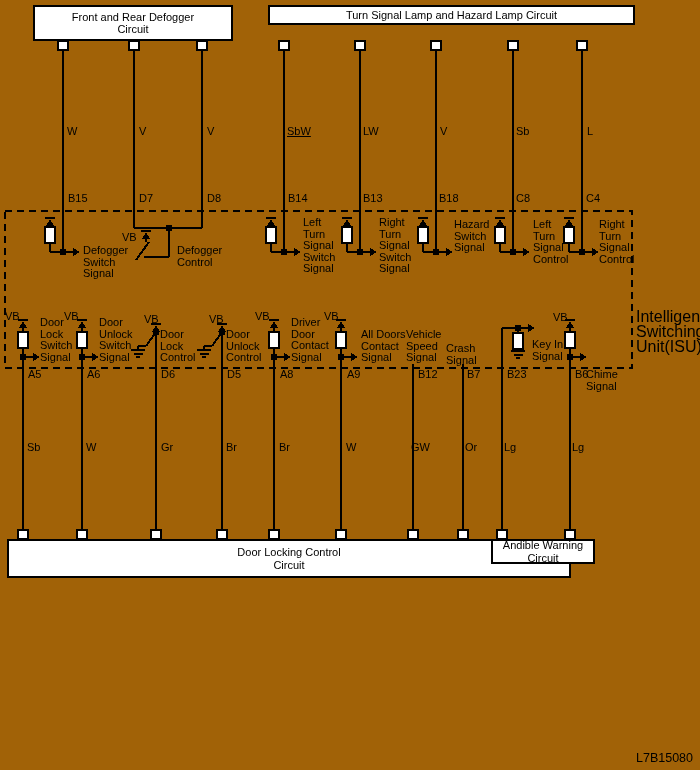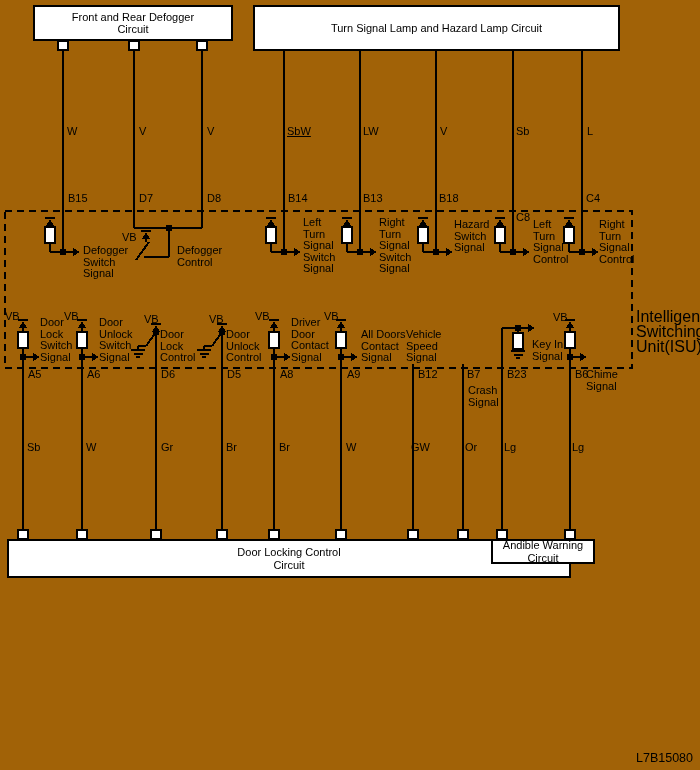--- a/index.html
+++ b/index.html
@@ -184,21 +184,21 @@
       <line x1="511" y1="351" x2="525" y2="351" stroke="#000" stroke-width="2"></line>
       <line x1="513.5" y1="354.5" x2="522.5" y2="354.5" stroke="#000" stroke-width="2"></line>
       <line x1="516" y1="358" x2="520" y2="358" stroke="#000" stroke-width="2"></line>
     </svg>
 
   <div class="cbox" style="left:33px;top:5px;width:200px;height:36px">
     <span class="boxtxt">Front and Rear Defogger
 Circuit</span>
   </div>
 
-  <div class="cbox" style="left:253px;top:5px;width:367px;height:46px">
+  <div class="cbox" style="left:268px;top:5px;width:367px;height:20px">
     <span class="boxtxt">Turn Signal Lamp and Hazard Lamp Circuit</span>
   </div>
 
   <div class="cbox" style="left:7px;top:539px;width:564px;height:39px">
     <span class="boxtxt">Door Locking Control
 Circuit</span>
   </div>
 
   <div class="cbox" style="left:491px;top:539px;width:104px;height:25px">
     <span class="boxtxt">Andible Warning
@@ -213,21 +213,21 @@
       <div class="lbl" style="left: 363px; top: 126px;">LW</div>
       <div class="lbl" style="left: 440px; top: 126px;">V</div>
       <div class="lbl" style="left: 516px; top: 126px;">Sb</div>
       <div class="lbl" style="left: 587px; top: 126px;">L</div>
       <div class="lbl" style="left: 68px; top: 193px;">B15</div>
       <div class="lbl" style="left: 139px; top: 193px;">D7</div>
       <div class="lbl" style="left: 207px; top: 193px;">D8</div>
       <div class="lbl" style="left: 288px; top: 193px;">B14</div>
       <div class="lbl" style="left: 363px; top: 193px;">B13</div>
       <div class="lbl" style="left: 439px; top: 193px;">B18</div>
-      <div class="lbl" style="left: 516px; top: 193px; margin-top: 19px;">C8</div>
+      <div class="lbl" style="left: 516px; top: 193px;">C8</div>
       <div class="lbl" style="left: 586px; top: 193px;">C4</div>
       <div class="lbl" style="left: 83px; top: 245px;">Defogger
 Switch
 Signal</div>
       <div class="lbl" style="left: 177px; top: 245px;">Defogger
 Control</div>
       <div class="lbl" style="left: 303px; top: 217px;">Left
 Turn
 Signal
 Switch
@@ -273,21 +273,21 @@
       <div class="lbl" style="left: 291px; top: 317px;">Driver
 Door
 Contact
 Signal</div>
       <div class="lbl" style="left: 361px; top: 329px;">All Doors
 Contact
 Signal</div>
       <div class="lbl" style="left: 406px; top: 329px;">Vehicle
 Speed
 Signal</div>
-      <div class="lbl" style="left: 468px; top: 343px; margin-top: 42px;">Crash
+      <div class="lbl" style="left: 446px; top: 343px;">Crash
 Signal</div>
       <div class="lbl" style="left: 532px; top: 339px;">Key In
 Signal</div>
       <div class="lbl" style="left: 586px; top: 341px; margin-top: 28px;">Chime
 Signal</div>
       <div class="lbl" style="left: 28px; top: 369px;">A5</div>
       <div class="lbl" style="left: 87px; top: 369px;">A6</div>
       <div class="lbl" style="left: 161px; top: 369px;">D6</div>
       <div class="lbl" style="left: 227px; top: 369px;">D5</div>
       <div class="lbl" style="left: 280px; top: 369px;">A8</div>

